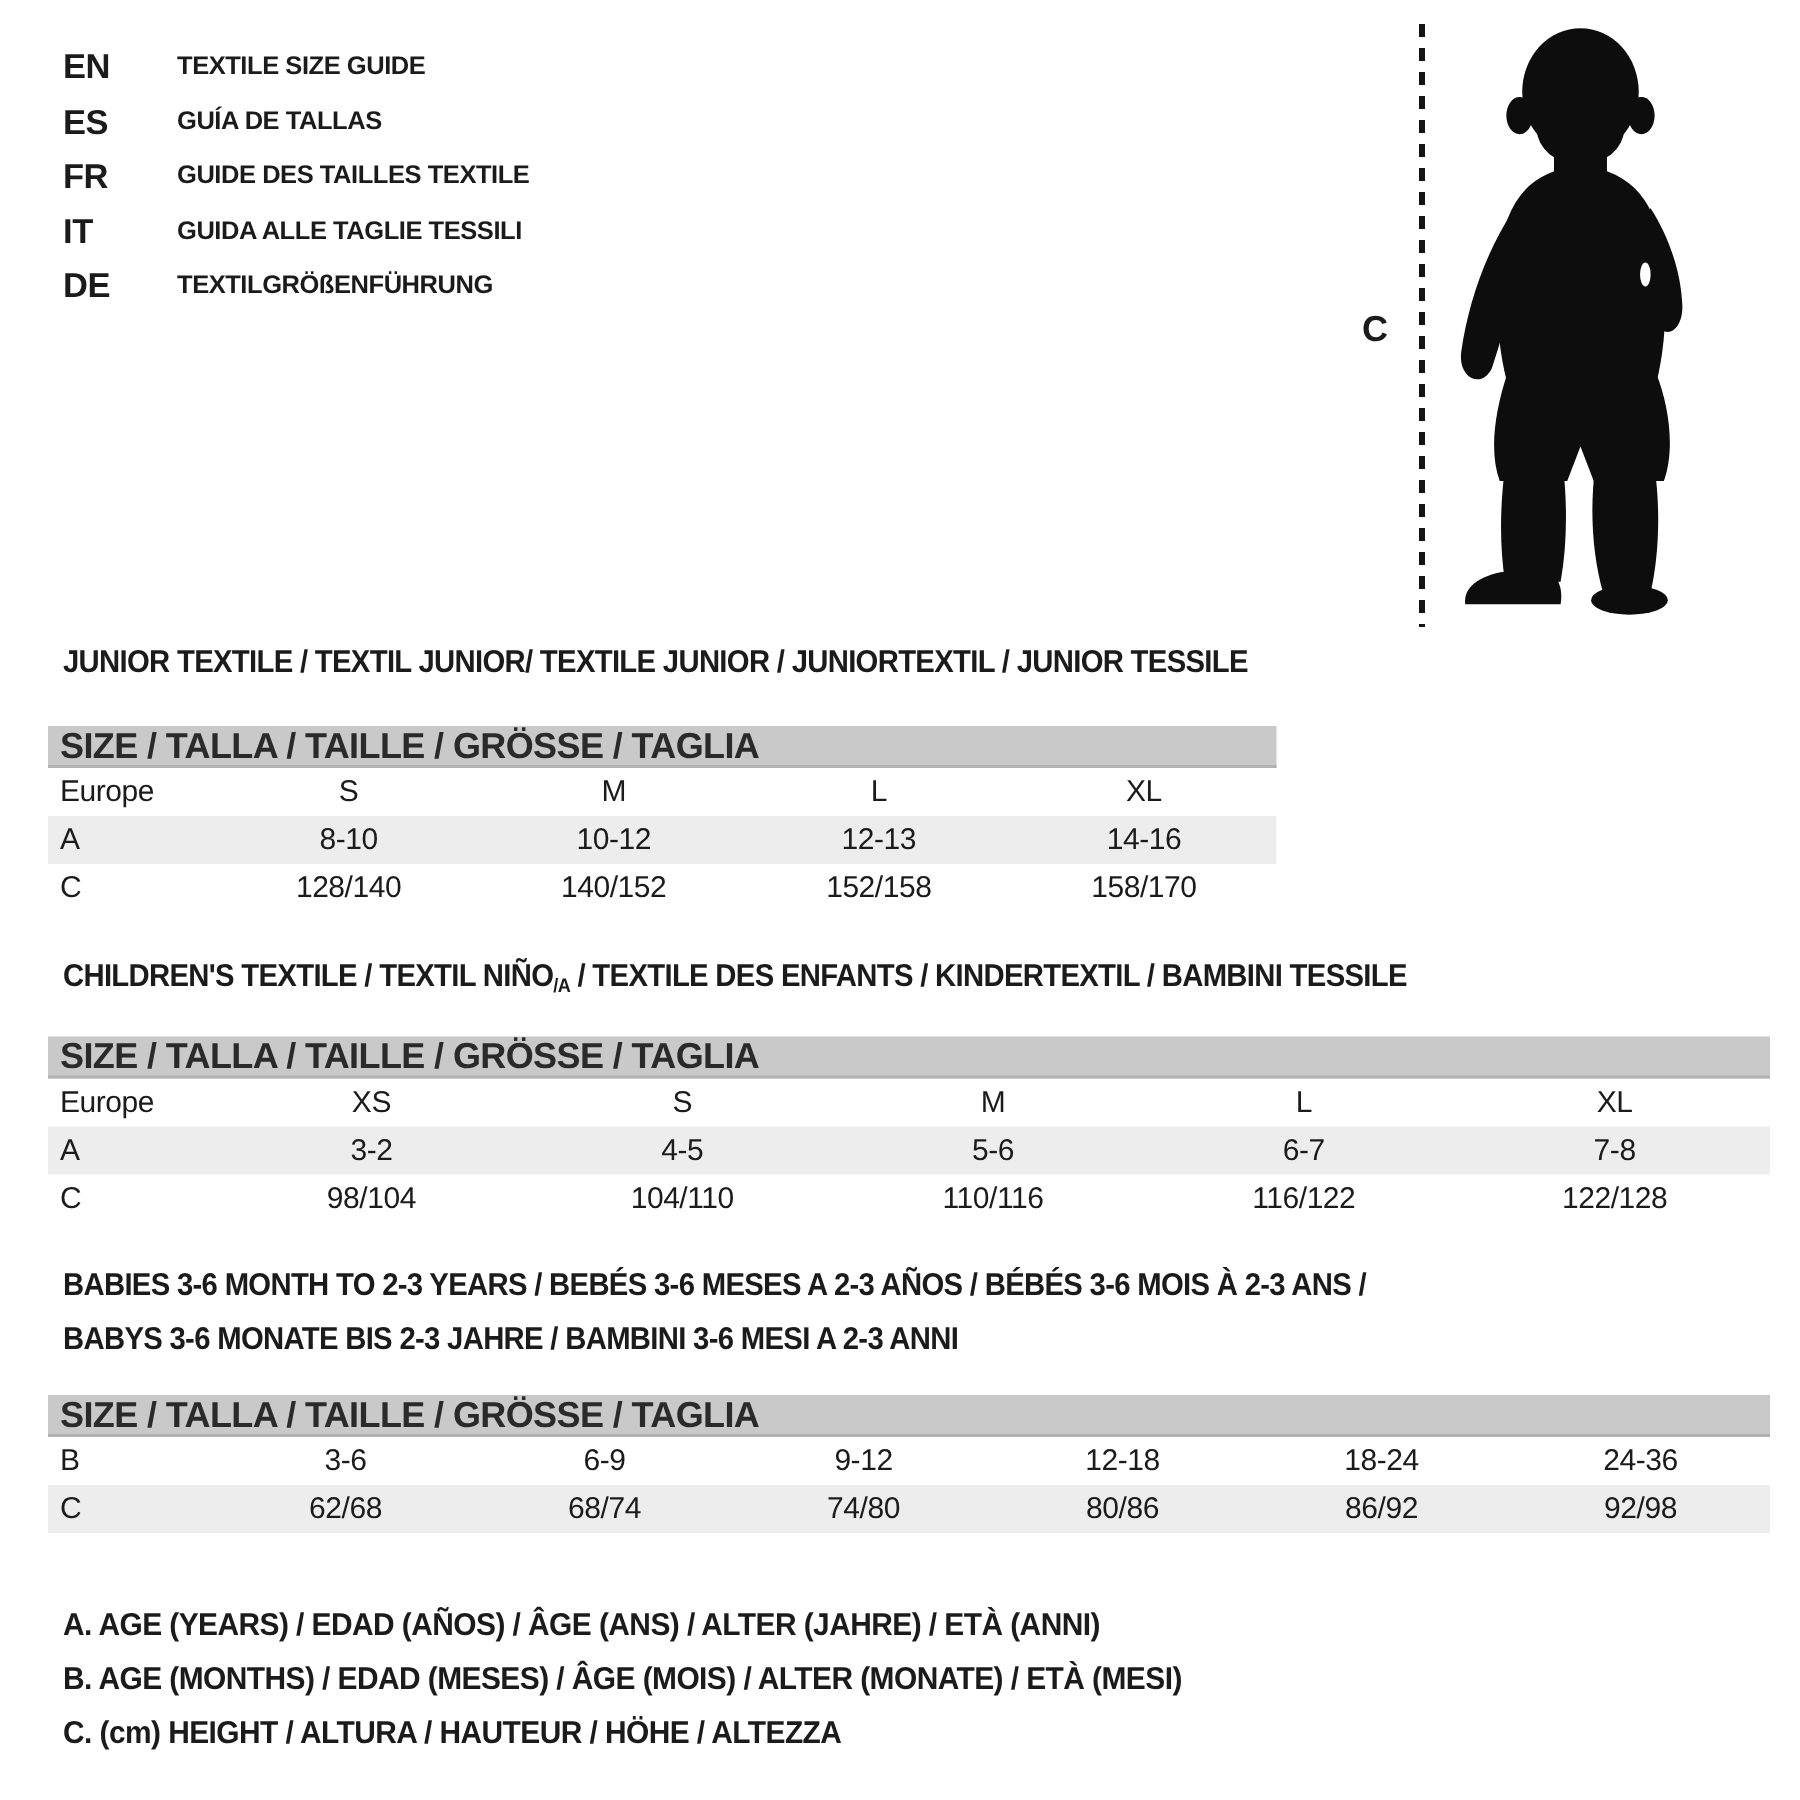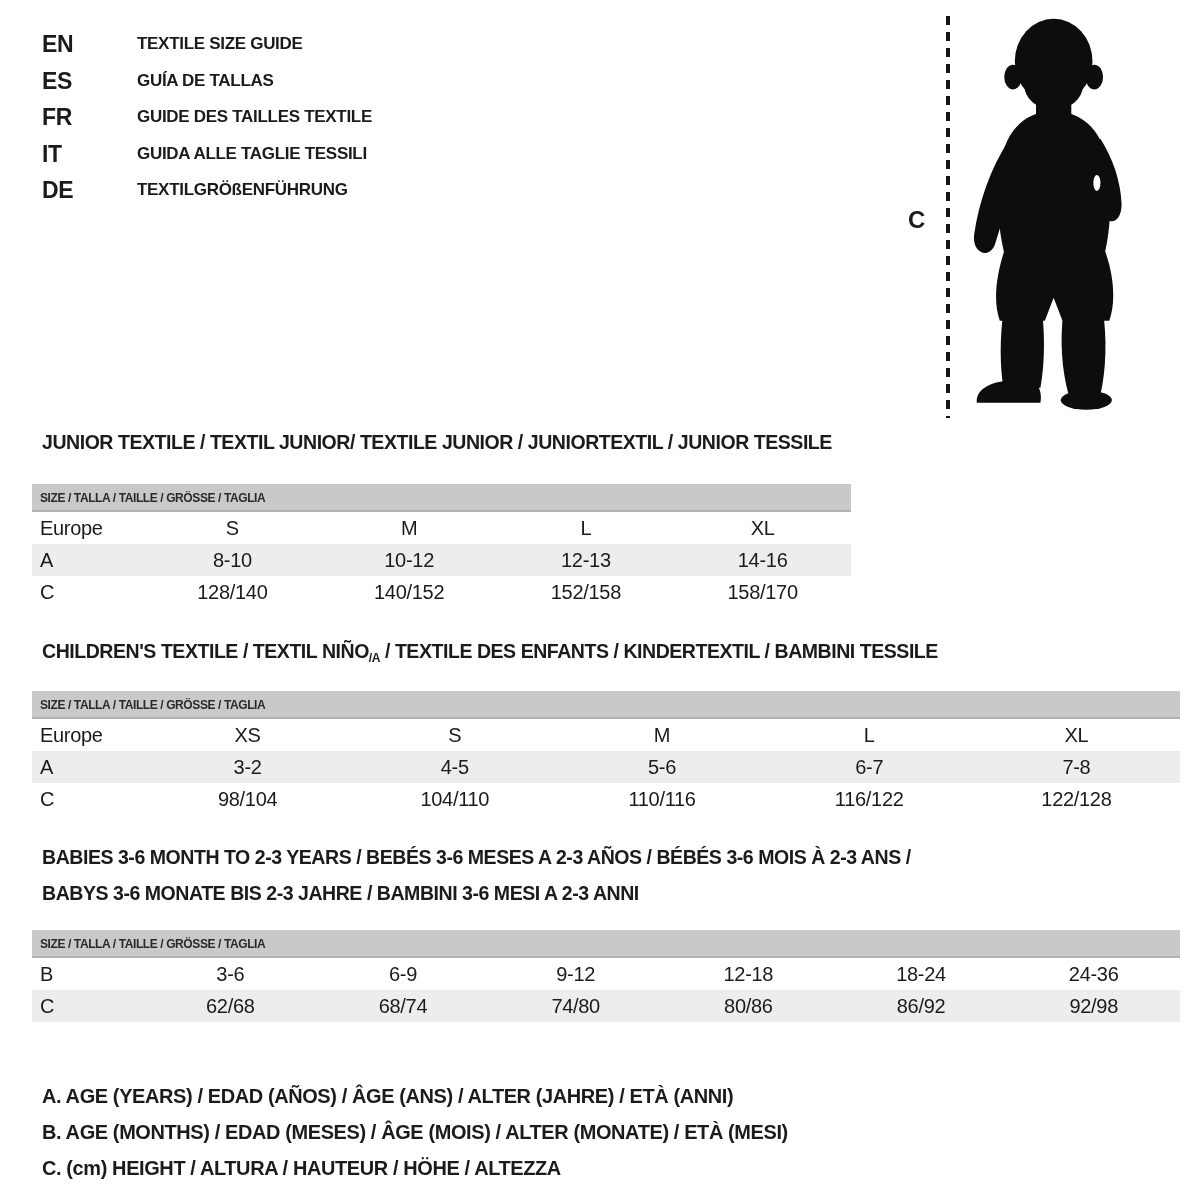--- a/index.html
+++ b/index.html
@@ -6,21 +6,21 @@
   html,body { width:1200px; height:1200px; background:#fff; }
   body {
     position:relative;
     font-family:"Liberation Sans", sans-serif;
     color:#1b1b1b;
     overflow:hidden;
   }
 
   
   .lang-block { position:absolute; left:42px; top:26px; }
-  .lang-row { display:flex; line-height:36.5px;gap:19px; }
+  .lang-row { display:flex; line-height:36.5px; }
   .lang-code { width:76px; font-size:23px; font-weight:700; letter-spacing:-0.3px; }
   .lang-title { font-size:17px; font-weight:700; letter-spacing:-0.3px; white-space:nowrap; }
 
   
   .figure { position:absolute; left:900px; top:0; width:280px; height:440px; }
   .measure-line {
     position:absolute; left:46px; top:16px; width:4px; height:402px;
     background:repeating-linear-gradient(to bottom, #151515 0 9px, transparent 9px 16px);
   }
   .measure-label {
@@ -34,34 +34,34 @@
     position:absolute; left:42px;
     font-size:21px; font-weight:700; letter-spacing:-0.5px;
     white-space:nowrap; transform:scaleX(0.93); transform-origin:0 50%;
   }
   .section-title sub.nino-sub { font-size:13px; vertical-align:-4px; font-weight:700; }
 
   .size-table { position:absolute; left:32px; }
   .size-header {
     height:28px; line-height:28px;
     background:#c9c9c9; border-bottom:2px solid #b2b2b2;
-    font-size:12px; font-weight:700; letter-spacing:-0.4px;
+    font-size:24px; font-weight:700; letter-spacing:-0.4px;
     padding-left:8px; color:#2a2a2a;
     transform-origin:0 50%;
   }
   .t-row { display:flex; height:32px; line-height:32px; font-size:20px; font-weight:400; }
   .t-row.alt { background:#ededed; }
   .t-label { width:112px; padding-left:8px; text-align:left; letter-spacing:-0.3px; }
   .t-cell { flex:1; text-align:center; letter-spacing:-0.3px; }
 
   .babies-title-line { position:absolute; left:42px; font-size:21px; font-weight:700;
     letter-spacing:-0.5px; white-space:nowrap; transform:scaleX(0.93); transform-origin:0 50%; }
 
   
-  .legend { position:absolute; left:42px; top:1066px;margin-top:12px; }
+  .legend { position:absolute; left:42px; top:1066px; }
   .legend-line { font-size:21px; font-weight:700; letter-spacing:-0.4px;
     line-height:36px; white-space:nowrap; transform:scaleX(0.95); transform-origin:0 50%; }
 
   .w-junior { width:819px; }
   .w-wide   { width:1148px; }
 </style>
 </head>
 <body>
 
 <div class="lang-block">

